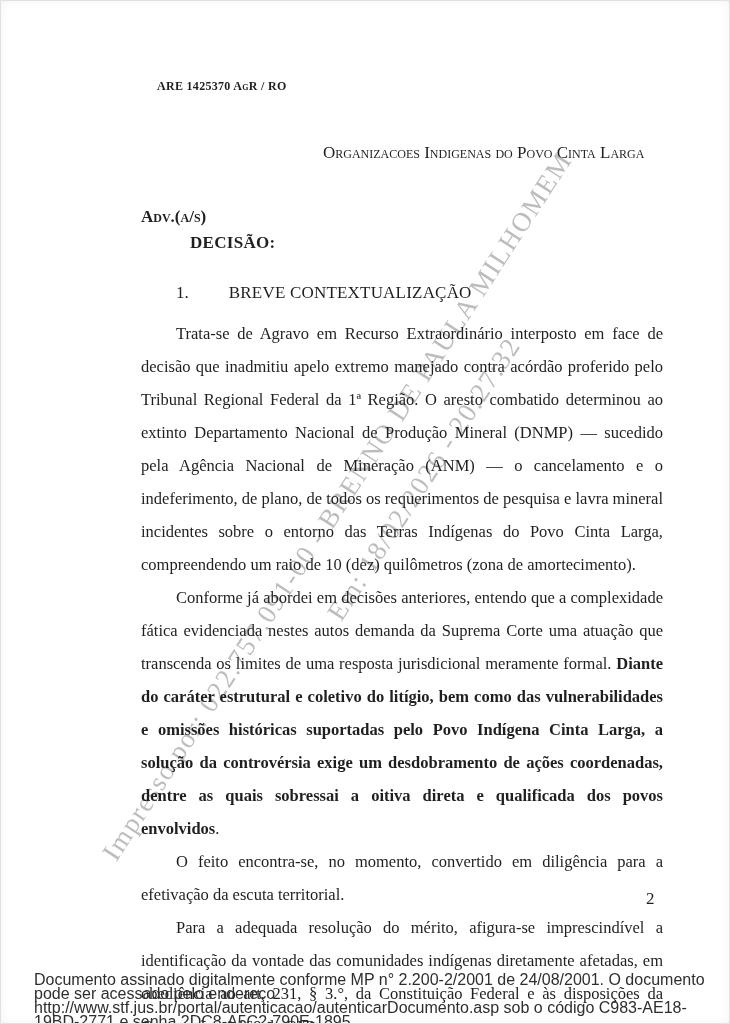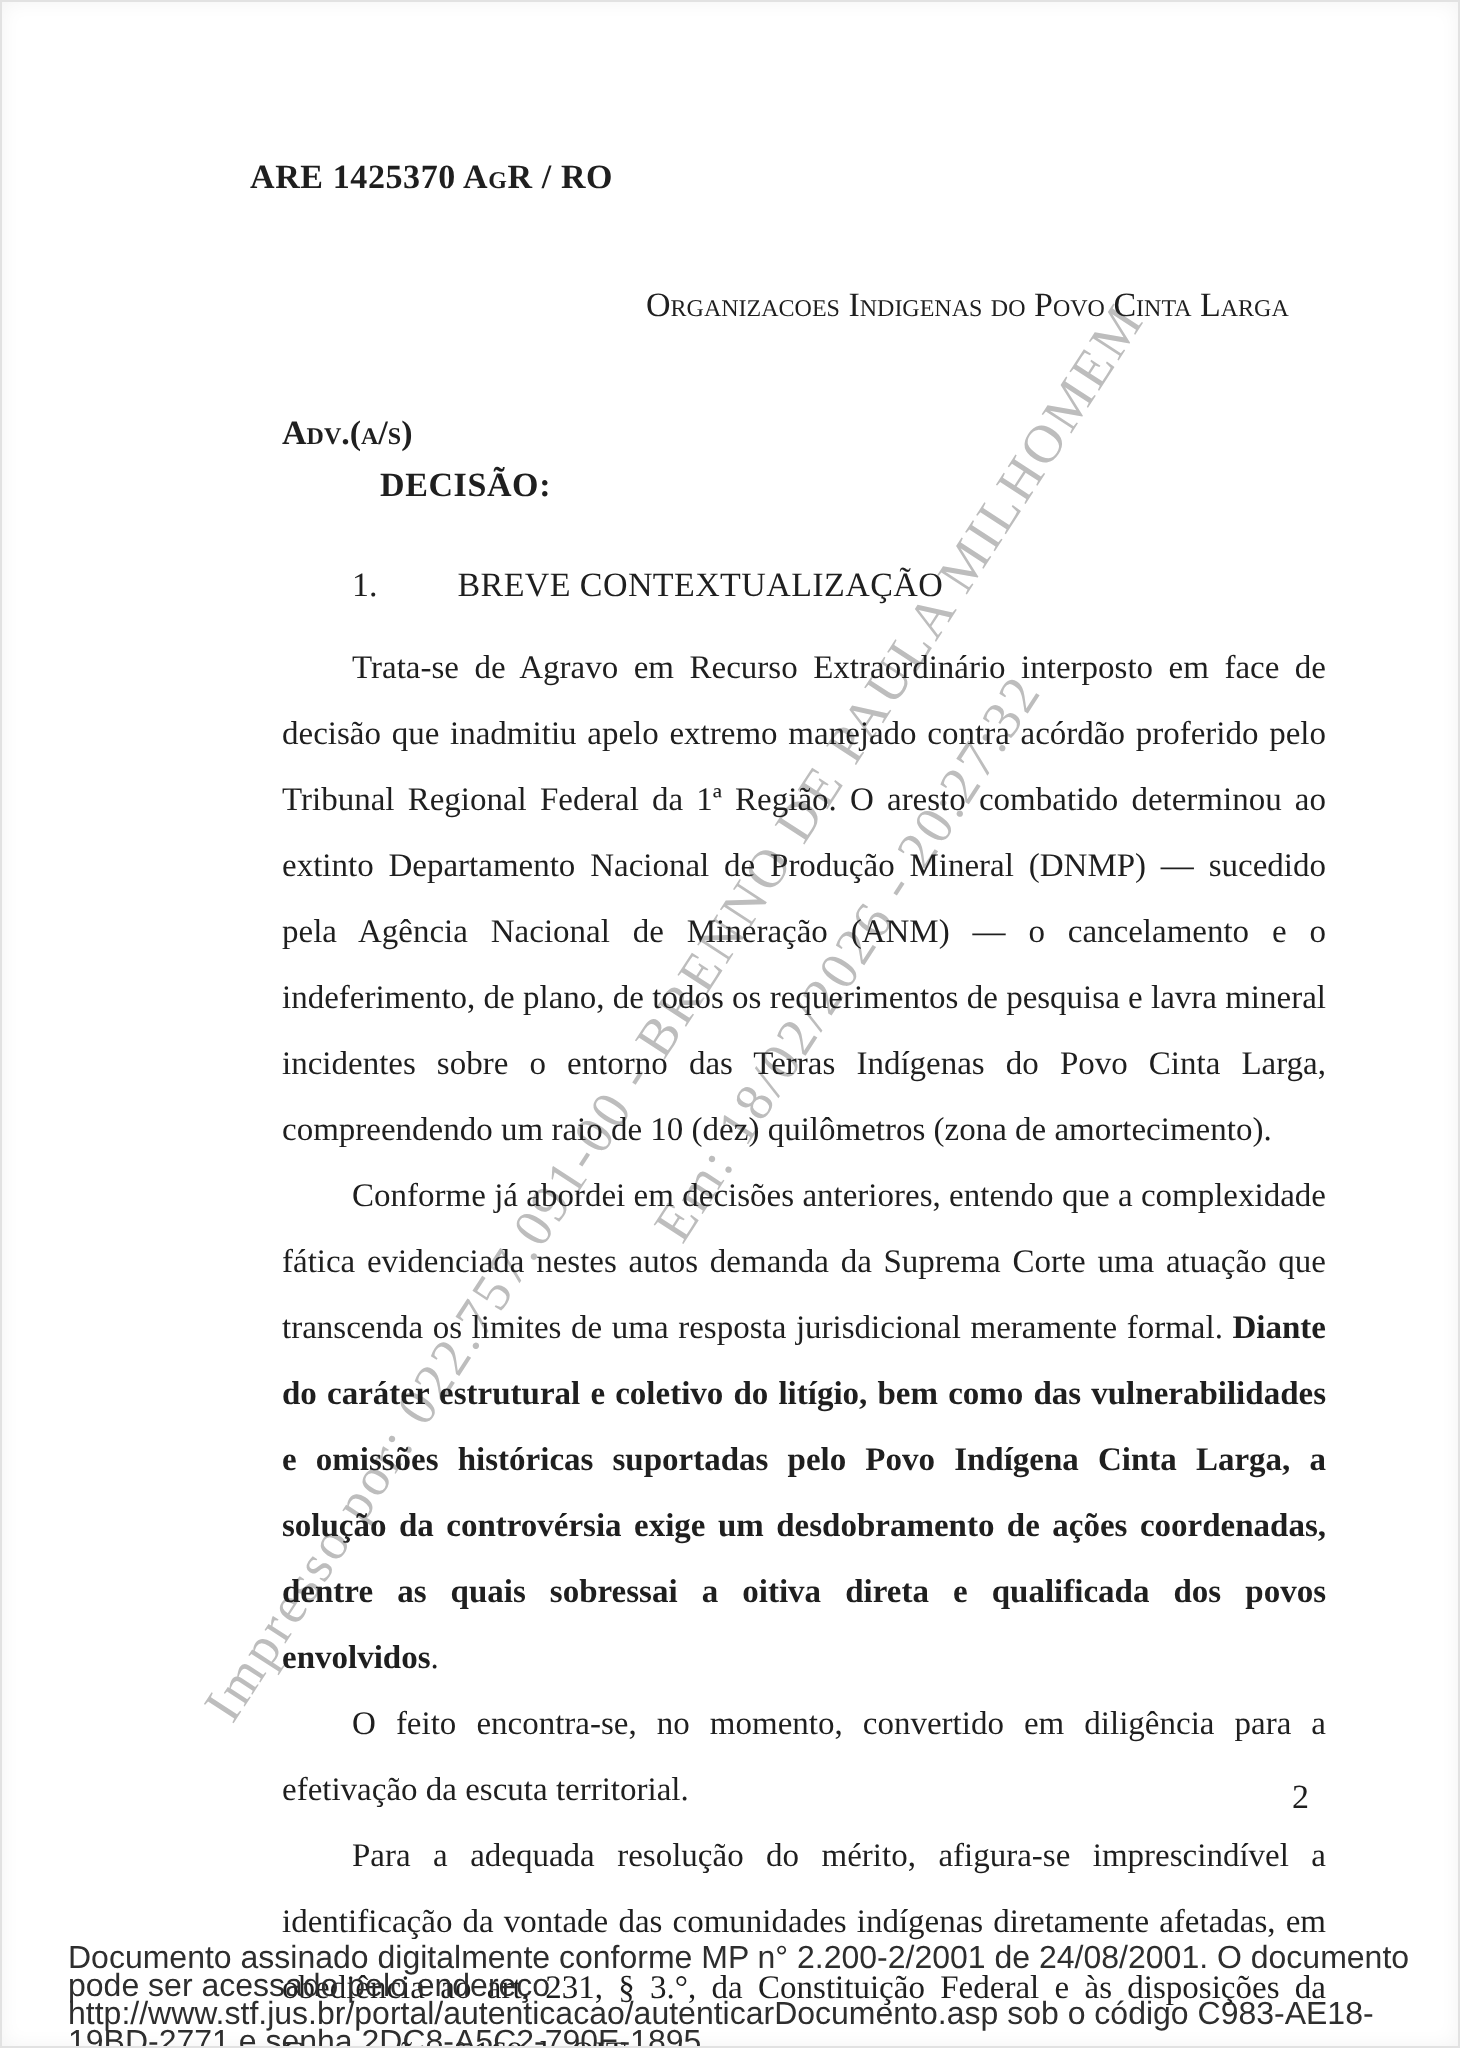--- a/index.html
+++ b/index.html
@@ -26,22 +26,22 @@
     letter-spacing:1.5px;
     color:#bdbdbd;
     white-space:nowrap;
     pointer-events:none;
     z-index:1;
   }
   .watermark .wm2{display:block;transform:translateX(70px);}
   
   .content{position:relative;z-index:2;}
   .case-id{
-    position:absolute;left:124px;top:78px;
-    font-weight:bold;font-size:17px;
+    position:absolute;left:156px;top:78px;
+    font-weight:bold;font-size:12px;
     font-variant:small-caps;
     letter-spacing:0.3px;
   }
   .parties{
     position:absolute;left:140px;top:136px;width:524px;
     font-size:17px;line-height:31px;font-family:Liberation Serif, serif;
   }
   .party-row{display:flex;}
   .party-label{
     width:156px;flex:0 0 156px;

